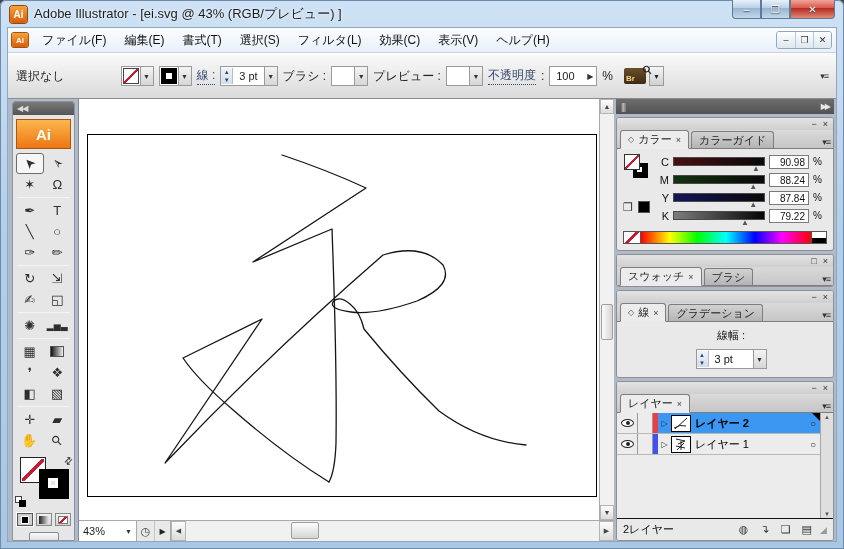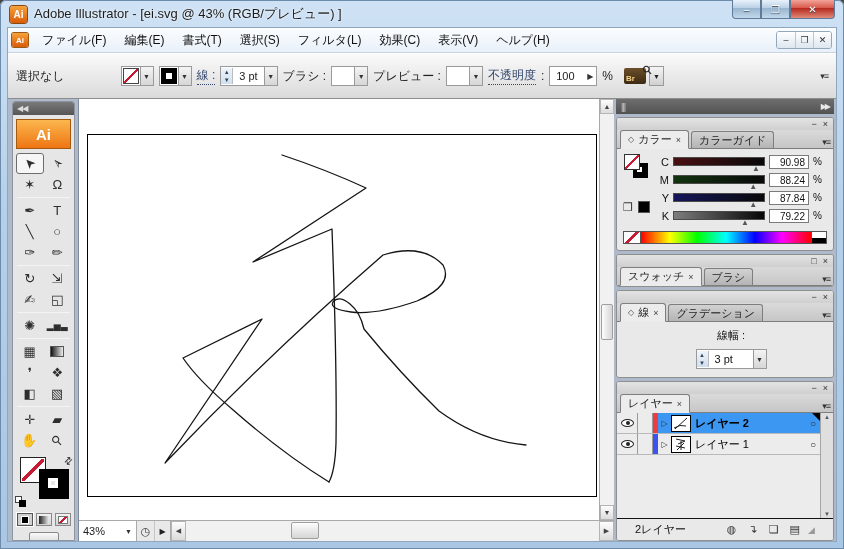--- a/index.html
+++ b/index.html
@@ -143,21 +143,21 @@
   .eye::after{content:"";position:absolute;left:4px;top:1px;width:4px;height:4px;border-radius:50%;background:#222;}
   .lbar{width:5px;height:100%;}
   .lcaret{width:13px;font-size:8px;color:#333;text-align:center;}
   .lthumb{width:20px;height:17px;background:#fff;border:1px solid #000;margin-right:4px;}
   .lname{font-size:11px;color:#000;}
   .lrow.sel .lname{font-weight:bold;}
   .ltarget{margin-left:auto;font-size:10px;color:#333;padding-right:4px;}
   .lcorner{position:absolute;right:13px;top:0;width:0;height:0;border-top:8px solid #000;border-left:8px solid transparent;}
   .lay-scroll{position:absolute;right:0;top:0;bottom:0;width:13px;background:#dfdfdf;border-left:1px solid #a5a5a5;font-size:6px;color:#555;}
   .lay-scroll .u{position:absolute;top:1px;left:3px;} .lay-scroll .d{position:absolute;bottom:1px;left:3px;}
-  .lay-bottom{height:21px;display:flex;align-items:center;padding:0 18px;gap:2px;font-size:11px;color:#111;background:#e9e9e9;}
+  .lay-bottom{height:21px;display:flex;align-items:center;padding:0 6px;gap:2px;font-size:11px;color:#111;background:#e9e9e9;}
   .lb-btn{width:19px;text-align:center;font-size:11px;color:#333;}
   .lb-grip{margin-left:2px;color:#999;font-size:9px;}
   .lay-count{margin-right:auto;}
   .mini-thumb{width:100%;height:100%;}
   .mini-thumb path{fill:none;stroke:#222;stroke-width:1;}
 </style>
 </head>
 <body>
 
 <div class="window">

